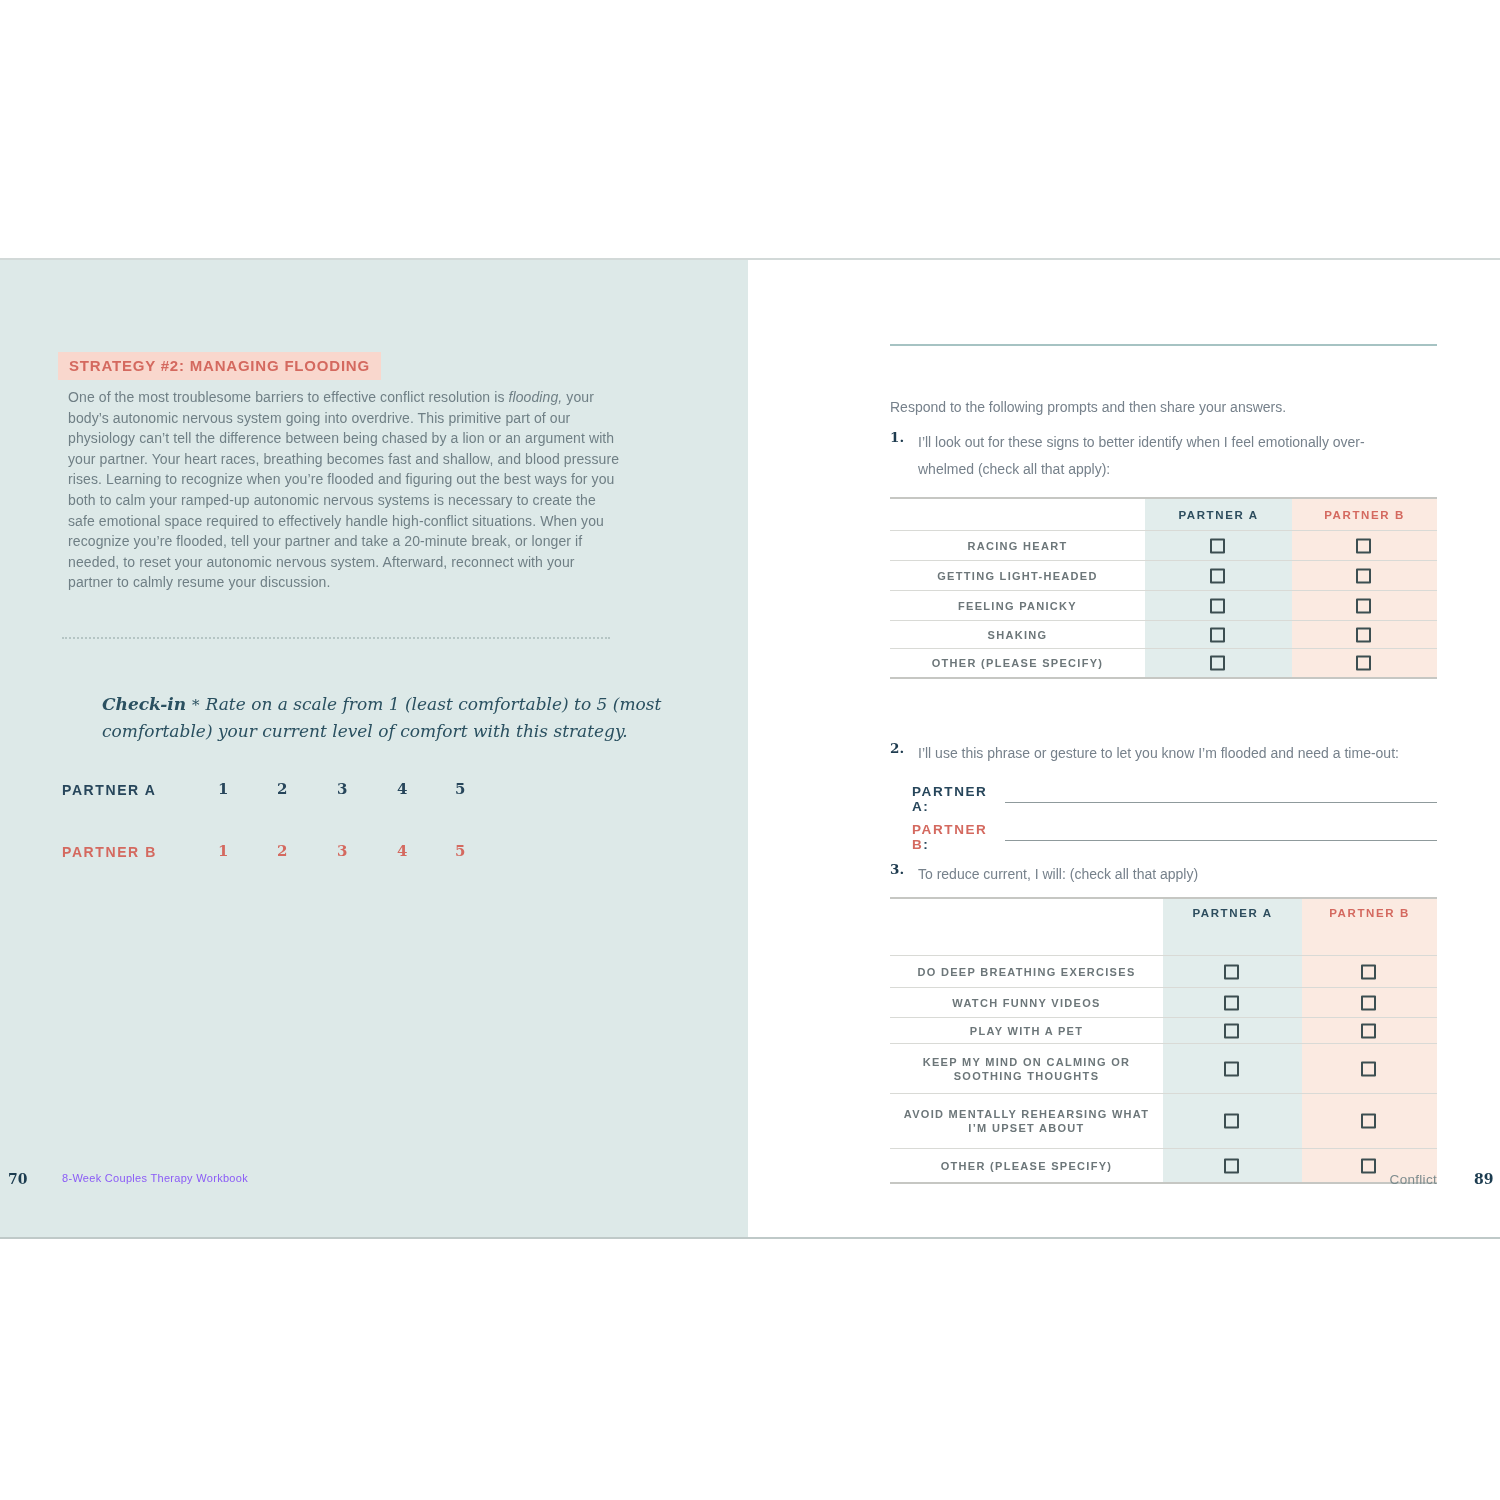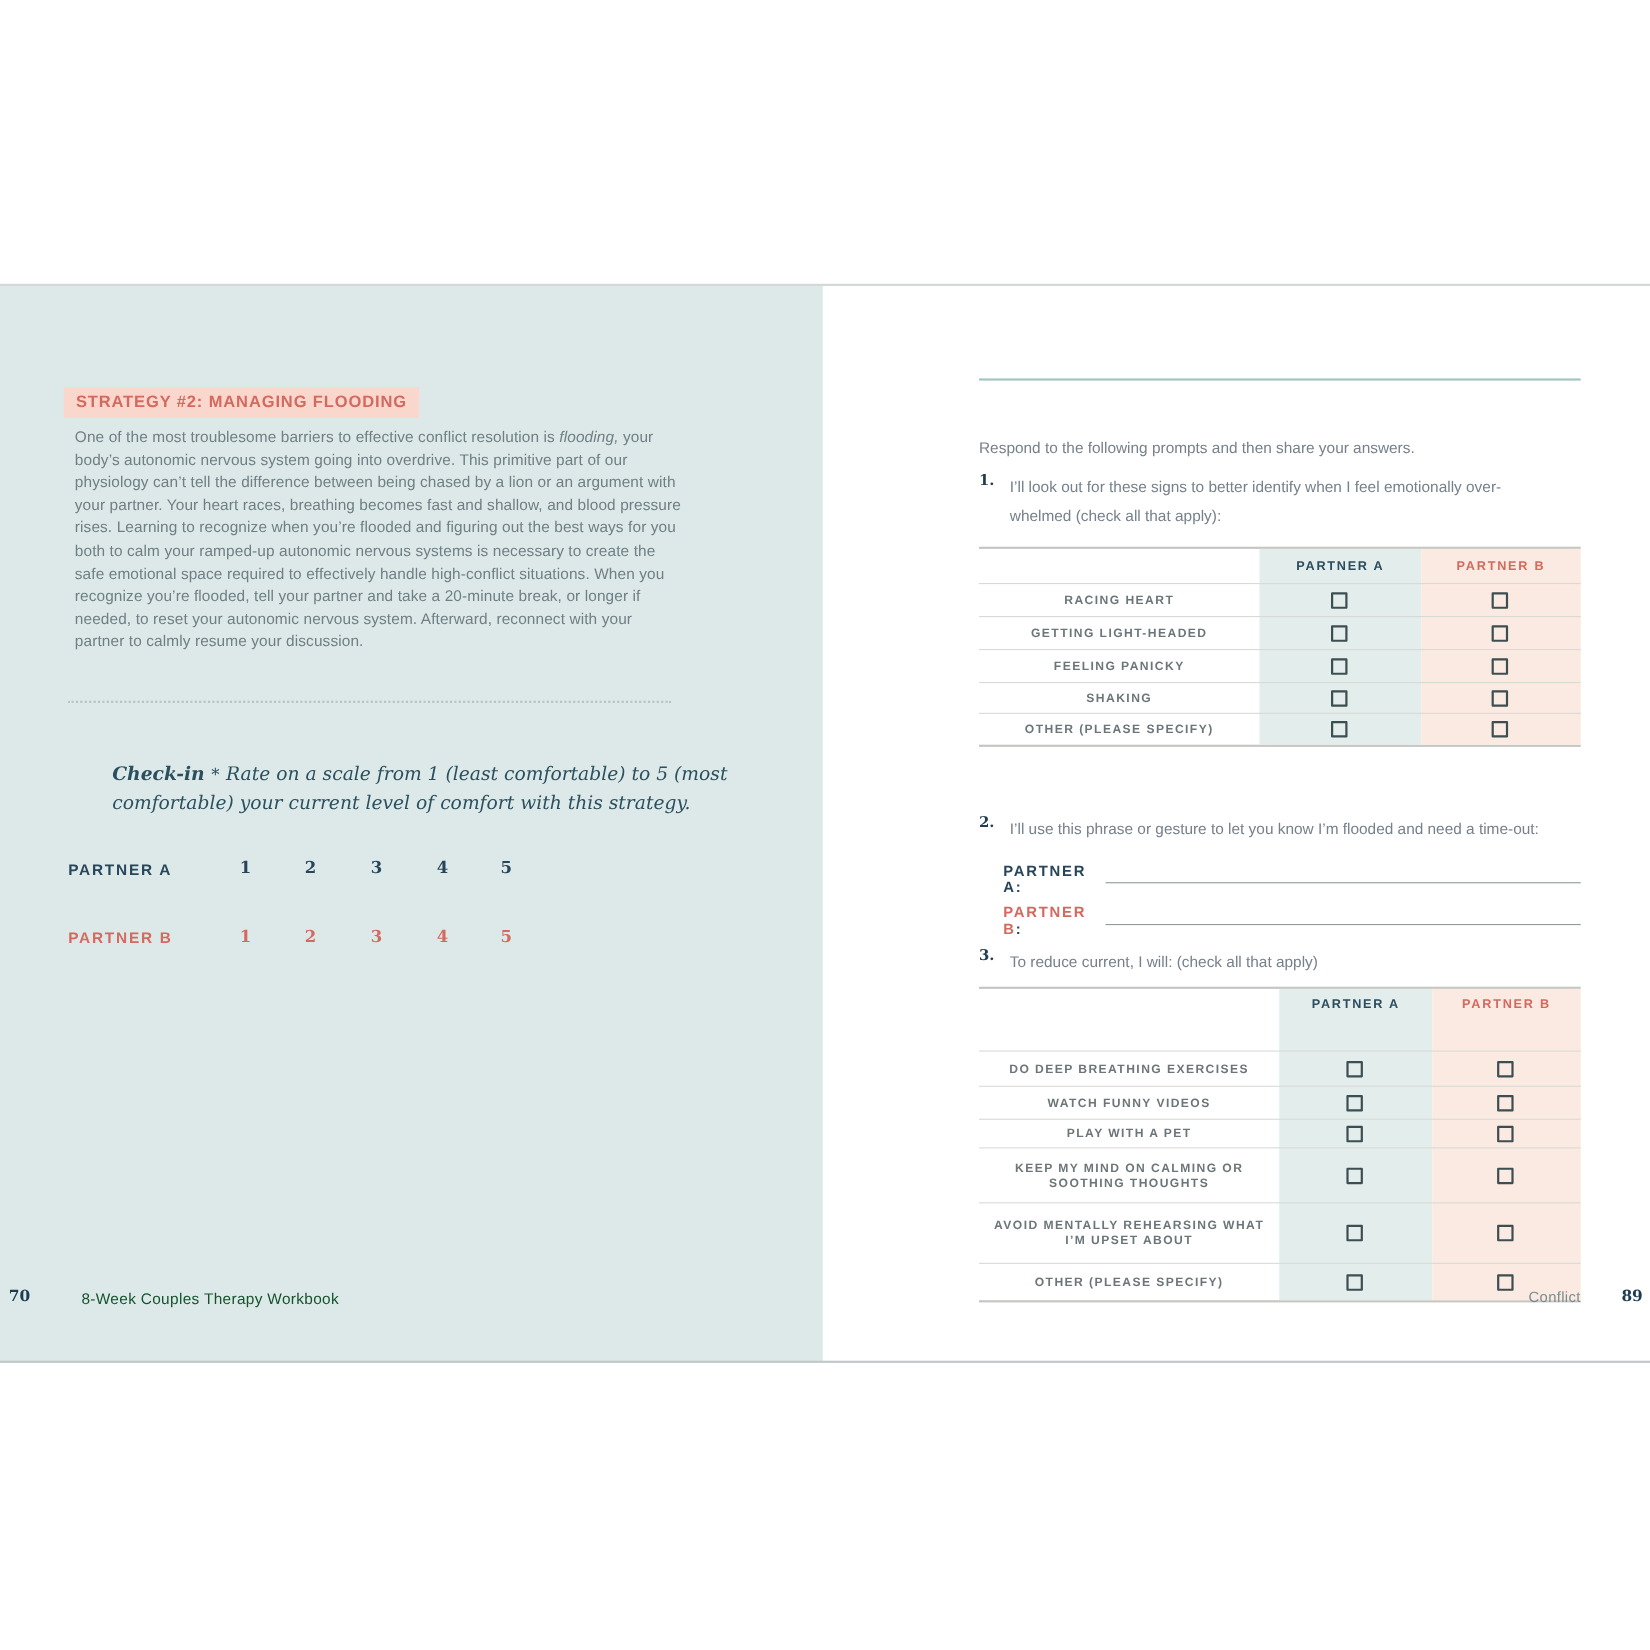--- a/index.html
+++ b/index.html
@@ -25,21 +25,21 @@
   .checkin .checkin-star { font-style:normal; font-size:15px; padding:0 6px; }
 
   .scale-row { position:absolute; left:62px; width:560px; height:22px; }
   .scale-row .scale-label { position:absolute; left:0; top:2px; font-size:14px; font-weight:bold; letter-spacing:1.6px; }
   .scale-row .scale-num { position:absolute; top:0; font-family:"DejaVu Serif", serif; font-weight:bold; font-size:15px; }
   .scale-row.navy  .scale-label, .scale-row.navy  .scale-num { color:#27465b; }
   .scale-row.coral .scale-label, .scale-row.coral .scale-num { color:#d4695f; }
 
   .footer-left-num { position:absolute; left:8px; top:1171px; font-family:"DejaVu Serif", serif; font-weight:bold;
     font-size:14px; color:#1c3c50; }
-  .footer-left-title { position:absolute; left:74px; top:1172px; font-size:14px; color:#14532d; letter-spacing:0.3px; }
+  .footer-left-title { position:absolute; left:62px; top:1172px; font-size:11px; color:#8b5cf6; letter-spacing:0.3px; }
 
   
   .flood-rule { position:absolute; left:890px; top:344px; width:547px; height:2px; background:#a6c3c3; }
   .flood-badge { position:absolute; left:1072px; top:332px; width:184px; height:51px; background:#c6dbdb;
     border-radius:6px 6px 22px 22px; display:flex; align-items:center; justify-content:center;
     font-family:"DejaVu Serif", serif; font-size:18px; letter-spacing:-0.2px; color:#2e5454; font-weight:500; }
   .worksheet-intro { position:absolute; left:890px; top:399px; font-size:14px; color:#76818b; white-space:nowrap; }
 
   .question { position:absolute; left:890px; }
   .q-number { position:absolute; left:0; top:0; font-family:"DejaVu Serif", serif; font-weight:bold; font-size:13.5px; color:#1f3c50; }

